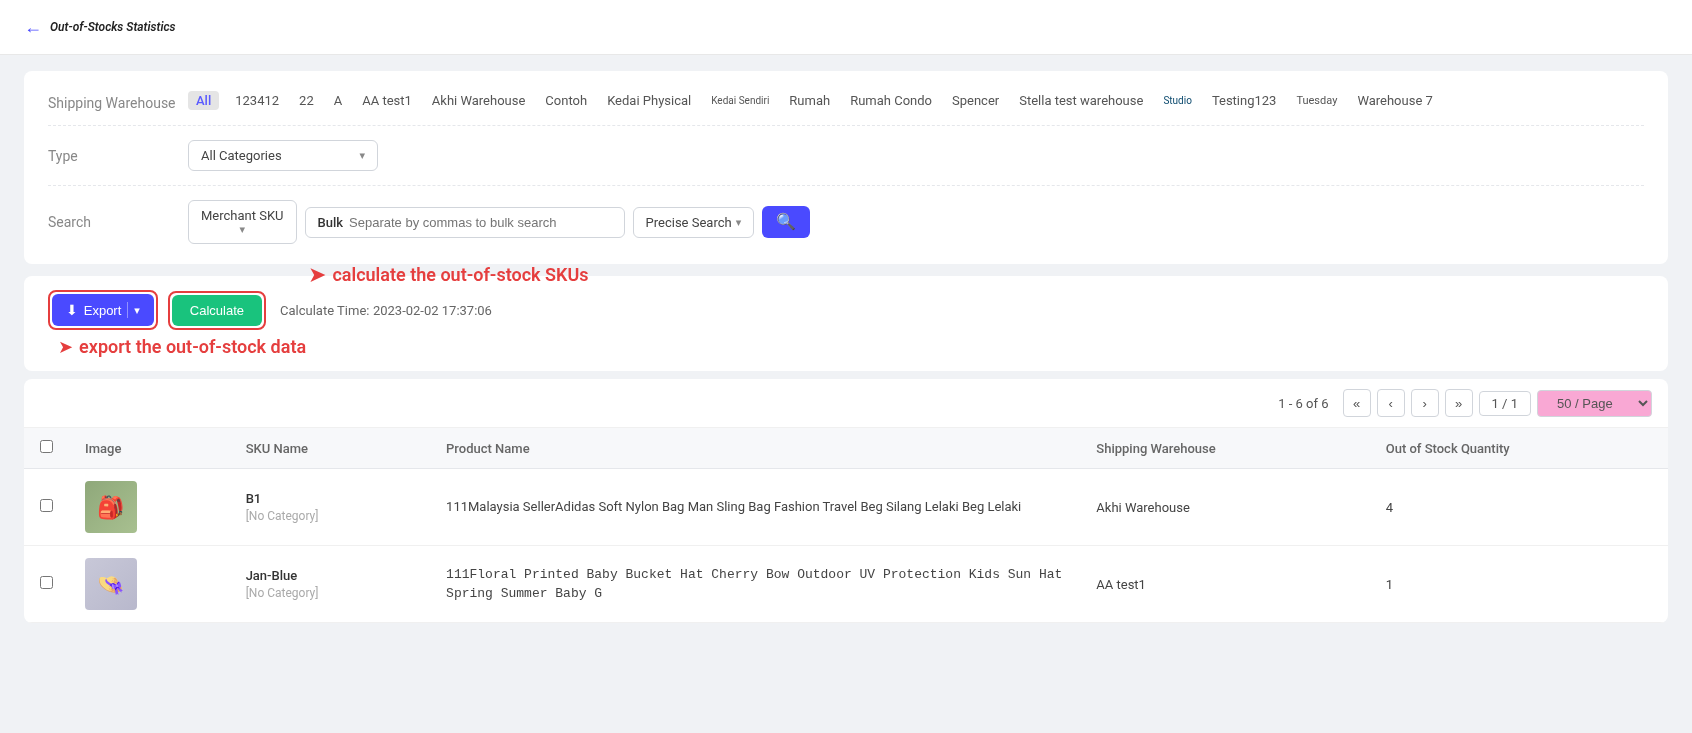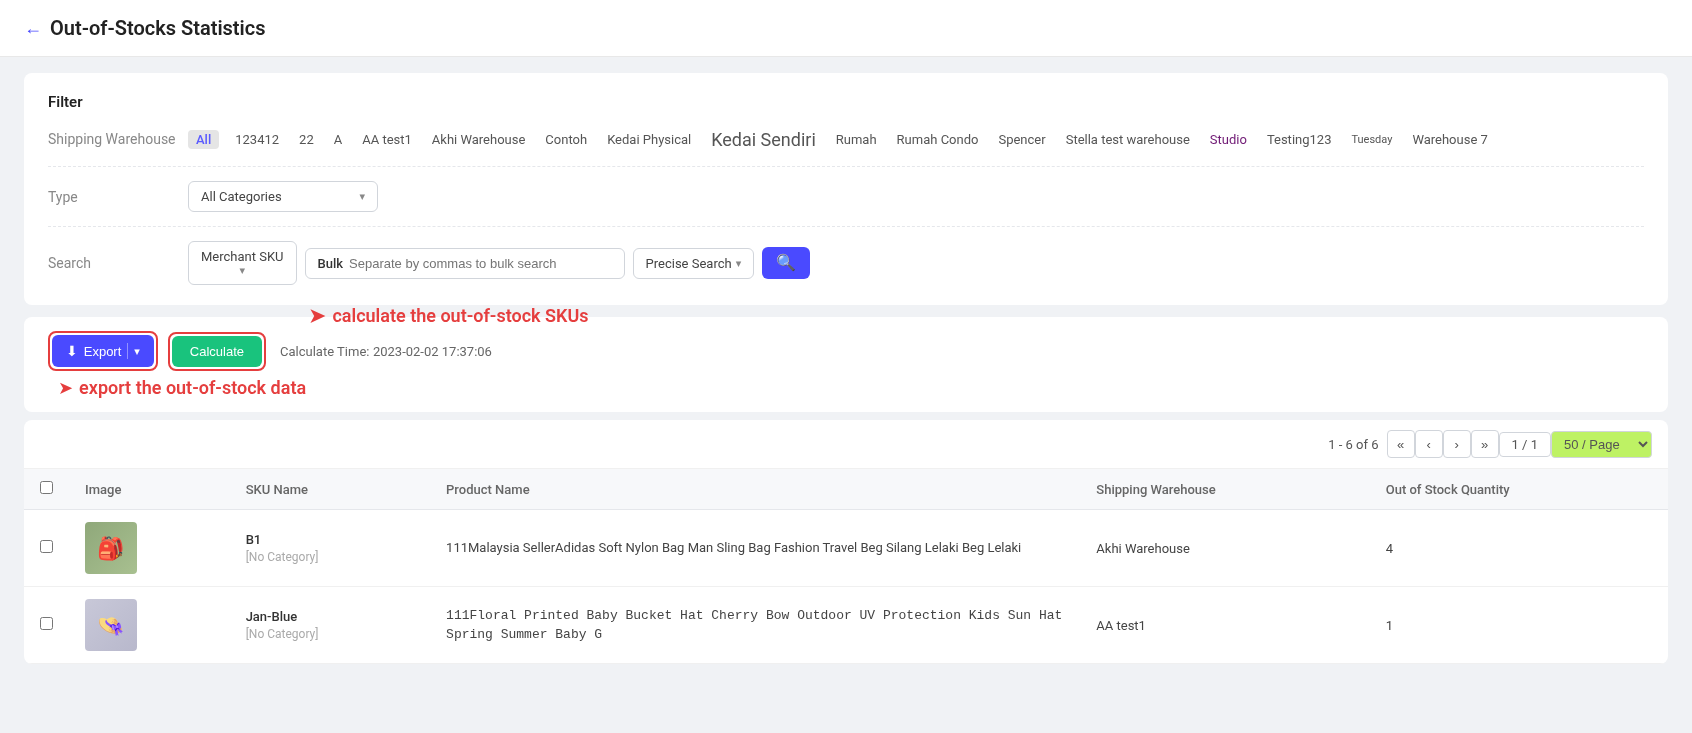--- a/index.html
+++ b/index.html
@@ -3,45 +3,44 @@
   <meta charset="utf-8">
   <style>
     * { box-sizing: border-box; margin: 0; padding: 0; }
     body { font-family: -apple-system, BlinkMacSystemFont, 'Segoe UI', Roboto, sans-serif; background: #f0f2f5; color: #333; font-size: 14px; }
   </style>
 </head>
 <body>
 
 <div style="display:flex;align-items:center;padding:16px 24px;background:#fff;border-bottom:1px solid #e8e8e8;">
   <span style="color:#4a4aff;margin-right:8px;font-size:18px;cursor:pointer;">←</span>
-  <span style="font-size:20px;font-weight:600;color:#222;">Out-of-Stocks Statistics</span>
+  <span style="font-size:12px;font-weight:600;color:#222;font-style:italic;">Out-of-Stocks Statistics</span>
 </div>
 
 <div style="margin:16px 24px;">
 
   <div style="background:#fff;border-radius:8px;padding:20px 24px;margin-bottom:12px;">
-    <div style="font-size:15px;font-weight:600;color:#222;margin-bottom:16px;">Filter</div>
 
     <div style="display:flex;align-items:flex-start;margin-bottom:14px;padding-bottom:14px;border-bottom:1px dashed #e5e7eb;">
       <span style="width:140px;color:#888;padding-top:4px;flex-shrink:0;">Shipping Warehouse</span>
       <div style="display:flex;flex-wrap:wrap;gap:5px 12px;align-items:center;">
         <span style="color:#5b5bff;background:#e5e5e5;cursor:pointer;padding:2px 8px;border-radius:4px;font-size:13px;font-weight:500;">All</span>
         <span style="color:#555;cursor:pointer;padding:2px 4px;font-size:13px;">123412</span>
         <span style="color:#555;cursor:pointer;padding:2px 4px;font-size:13px;">22</span>
         <span style="color:#555;cursor:pointer;padding:2px 4px;font-size:13px;">A</span>
         <span style="color:#555;cursor:pointer;padding:2px 4px;font-size:13px;">AA test1</span>
         <span style="color:#555;cursor:pointer;padding:2px 4px;font-size:13px;">Akhi Warehouse</span>
         <span style="color:#555;cursor:pointer;padding:2px 4px;font-size:13px;">Contoh</span>
         <span style="color:#555;cursor:pointer;padding:2px 4px;font-size:13px;">Kedai Physical</span>
-        <span style="color:#555;cursor:pointer;padding:2px 4px;font-size:18px;">Kedai Sendiri</span>
+        <span style="color:#555;cursor:pointer;padding:2px 4px;font-size:10px;">Kedai Sendiri</span>
         <span style="color:#555;cursor:pointer;padding:2px 4px;font-size:13px;">Rumah</span>
         <span style="color:#555;cursor:pointer;padding:2px 4px;font-size:13px;">Rumah Condo</span>
         <span style="color:#555;cursor:pointer;padding:2px 4px;font-size:13px;">Spencer</span>
         <span style="color:#555;cursor:pointer;padding:2px 4px;font-size:13px;">Stella test warehouse</span>
-        <span style="color:#701a75;cursor:pointer;padding:2px 4px;font-size:13px;">Studio</span>
+        <span style="color:#0c4a6e;cursor:pointer;padding:2px 4px;font-size:10px;">Studio</span>
         <span style="color:#555;cursor:pointer;padding:2px 4px;font-size:13px;">Testing123</span>
         <span style="color:#555;cursor:pointer;padding:2px 4px;font-size:11px;">Tuesday</span>
         <span style="color:#555;cursor:pointer;padding:2px 4px;font-size:13px;">Warehouse 7</span>
       </div>
     </div>
 
     <div style="display:flex;align-items:center;margin-bottom:14px;padding-bottom:14px;border-bottom:1px dashed #e5e7eb;">
       <span style="width:140px;color:#888;flex-shrink:0;">Type</span>
       <div style="display:flex;align-items:center;border:1px solid #d1d5db;border-radius:6px;padding:7px 12px;background:#fff;width:190px;justify-content:space-between;cursor:pointer;">
         <span style="color:#444;font-size:13px;">All Categories</span>
@@ -98,28 +97,28 @@
     </div>
 
     <div style="display:flex;align-items:center;gap:6px;margin-top:6px;margin-left:10px;">
       <span style="color:#e53e3e;font-size:18px;">➤</span>
       <span style="color:#e53e3e;font-size:18px;font-weight:600;">export the out-of-stock data</span>
     </div>
   </div>
 
   <div style="background:#fff;border-radius:8px;overflow:hidden;">
 
-    <div style="display:flex;justify-content:flex-end;align-items:center;padding:10px 16px;border-bottom:1px solid #f0f0f0;">
+    <div style="display:flex;justify-content:flex-end;align-items:center;gap:6px;padding:10px 16px;border-bottom:1px solid #f0f0f0;">
       <span style="color:#555;font-size:13px;margin-right:8px;">1 - 6 of 6</span>
       <button style="border:1px solid #d1d5db;border-radius:4px;background:#fff;width:28px;height:28px;cursor:pointer;font-size:13px;color:#555;">«</button>
       <button style="border:1px solid #d1d5db;border-radius:4px;background:#fff;width:28px;height:28px;cursor:pointer;font-size:13px;color:#555;">‹</button>
       <button style="border:1px solid #d1d5db;border-radius:4px;background:#fff;width:28px;height:28px;cursor:pointer;font-size:13px;color:#555;">›</button>
       <button style="border:1px solid #d1d5db;border-radius:4px;background:#fff;width:28px;height:28px;cursor:pointer;font-size:13px;color:#555;">»</button>
       <span style="border:1px solid #d1d5db;border-radius:4px;background:#fff;padding:4px 12px;font-size:13px;color:#555;">1 / 1</span>
-      <select style="border:1px solid #d1d5db;border-radius:4px;background:#bef264;padding:4px 8px;font-size:13px;color:#555;cursor:pointer;">
+      <select style="border:1px solid #d1d5db;border-radius:4px;background:#f9a8d4;padding:4px 15px;font-size:13px;color:#555;cursor:pointer;">
         <option>50 / Page</option>
         <option>100 / Page</option>
       </select>
     </div>
 
     <table style="width:100%;border-collapse:collapse;">
       <thead>
         <tr>
           <th style="background:#f7f8fa;text-align:left;padding:12px 16px;font-size:13px;color:#666;font-weight:500;border-bottom:1px solid #e5e7eb;width:40px;">
             <input type="checkbox" style="">

